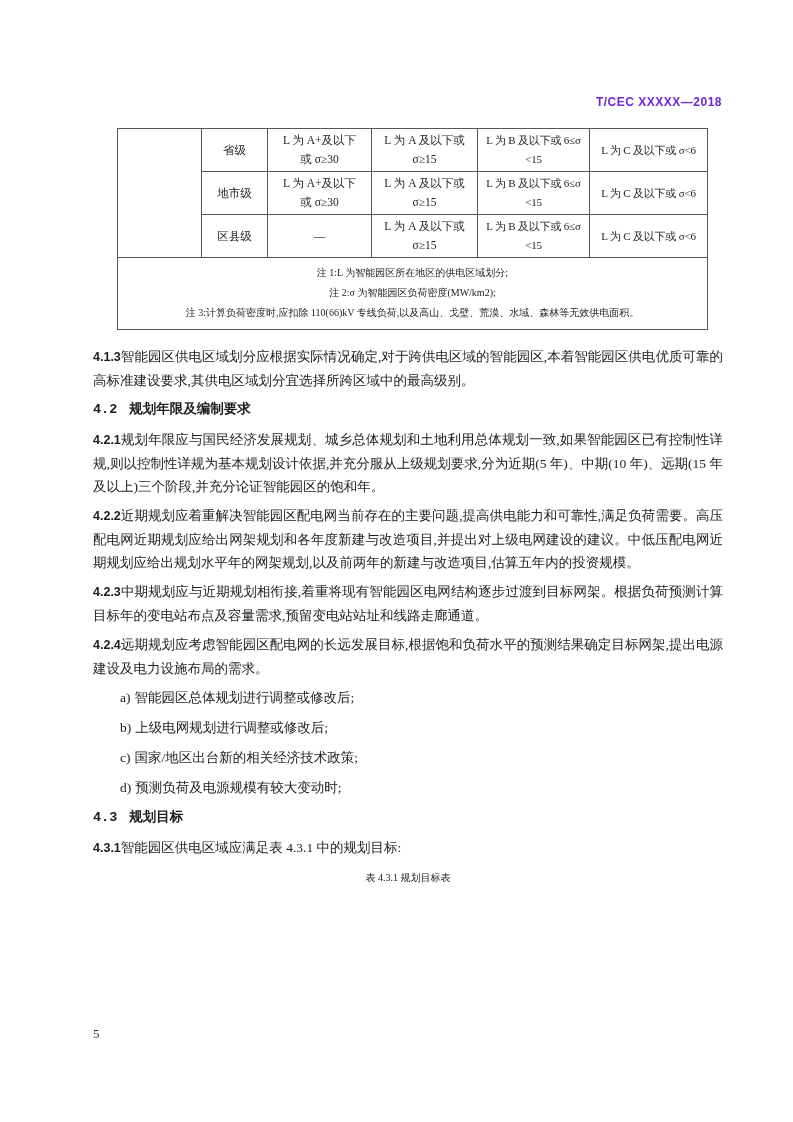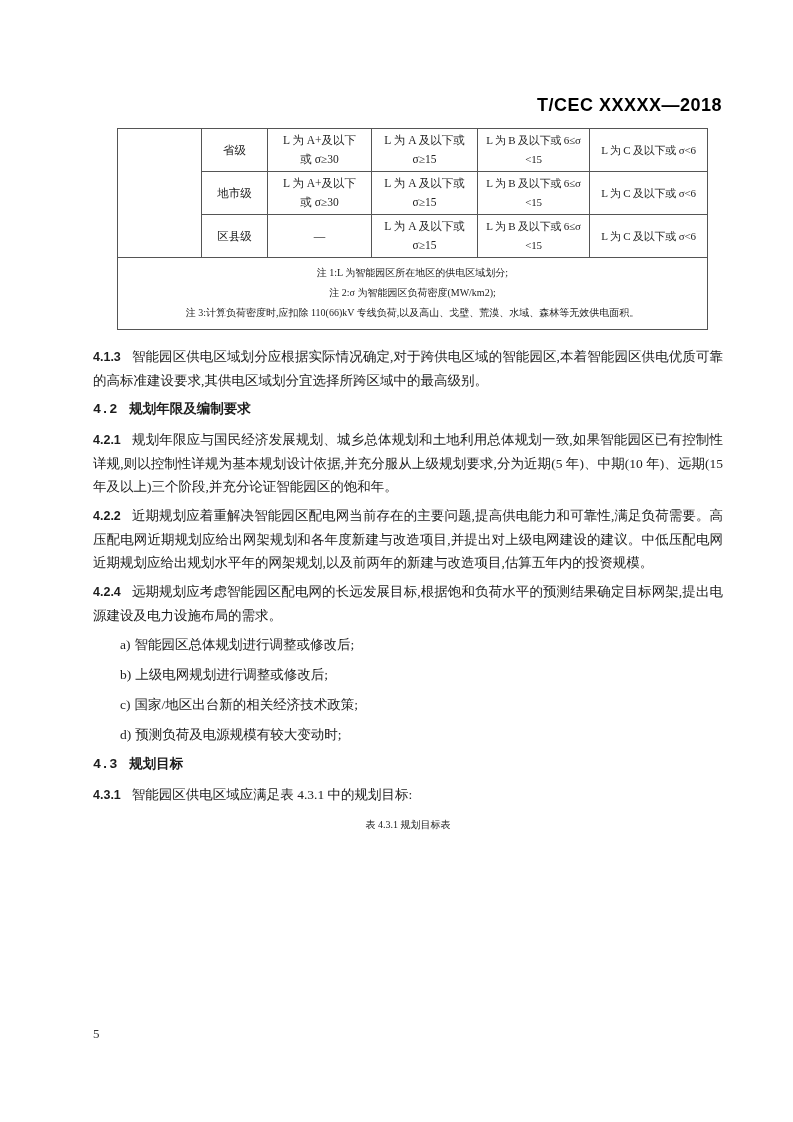--- a/index.html
+++ b/index.html
@@ -11,23 +11,23 @@
     font-family: "Liberation Serif", "DejaVu Serif", serif;
     color: #1c1c1c;
     overflow: hidden;
   }
   .page-header {
     position: absolute;
     top: 95px;
     right: 71px;
     font-family: "Liberation Sans", "DejaVu Sans", sans-serif;
     font-weight: 600;
-    font-size: 18px;
+    font-size: 12px;
     letter-spacing: 0.5px;
-    color: #000000;
+    color: #6d28d9;
   }
   
   .tbl-wrap {
     position: absolute;
     left: 117px;
     top: 128px;
     width: 590px;
   }
   table.doc-table {
     border-collapse: collapse;
@@ -63,21 +63,20 @@
     width: 630px;
     font-size: 13.5px;
     line-height: 23px;
     text-align: justify;
   }
   .clause { margin-bottom: 6px; }
   .clause .num {
     font-family: "Liberation Sans", "DejaVu Sans", sans-serif;
     font-weight: bold;
     font-size: 12.5px;
-    margin-right: 11px;
   }
   .heading {
     font-family: Liberation Mono, monospace;
     font-weight: bold;
     font-size: 13.5px;
     margin-top: 5px;
     margin-bottom: 7px;
     text-align: left;
   }
   .heading .num { margin-right: 12px; }
@@ -164,20 +163,23 @@
   </p>
 
   <p class="clause">
     <span class="num">4.2.1</span><span>规划年限应与国民经济发展规划、城乡总体规划和土地利用总体规划一致,如果智能园区已有控制性详规,则以控制性详规为基本规划设计依据,并充分服从上级规划要求,分为近期(5 年)、中期(10 年)、远期(15 年及以上)三个阶段,并充分论证智能园区的饱和年。</span>
   </p>
 
   <p class="clause">
     <span class="num">4.2.2</span><span>近期规划应着重解决智能园区配电网当前存在的主要问题,提高供电能力和可靠性,满足负荷需要。高压配电网近期规划应给出网架规划和各年度新建与改造项目,并提出对上级电网建设的建议。中低压配电网近期规划应给出规划水平年的网架规划,以及前两年的新建与改造项目,估算五年内的投资规模。</span>
   </p>
 
+  <p class="clause">
+    <span class="num">4.2.3</span><span>中期规划应与近期规划相衔接,着重将现有智能园区电网结构逐步过渡到目标网架。根据负荷预测计算目标年的变电站布点及容量需求,预留变电站站址和线路走廊通道。</span>
+  </p>
 
   <p class="clause">
     <span class="num">4.2.4</span><span>远期规划应考虑智能园区配电网的长远发展目标,根据饱和负荷水平的预测结果确定目标网架,提出电源建设及电力设施布局的需求。</span>
   </p>
 
 
   <p class="list-item">
     <span class="label">a)</span><span>智能园区总体规划进行调整或修改后;</span>
   </p>
   <p class="list-item">

